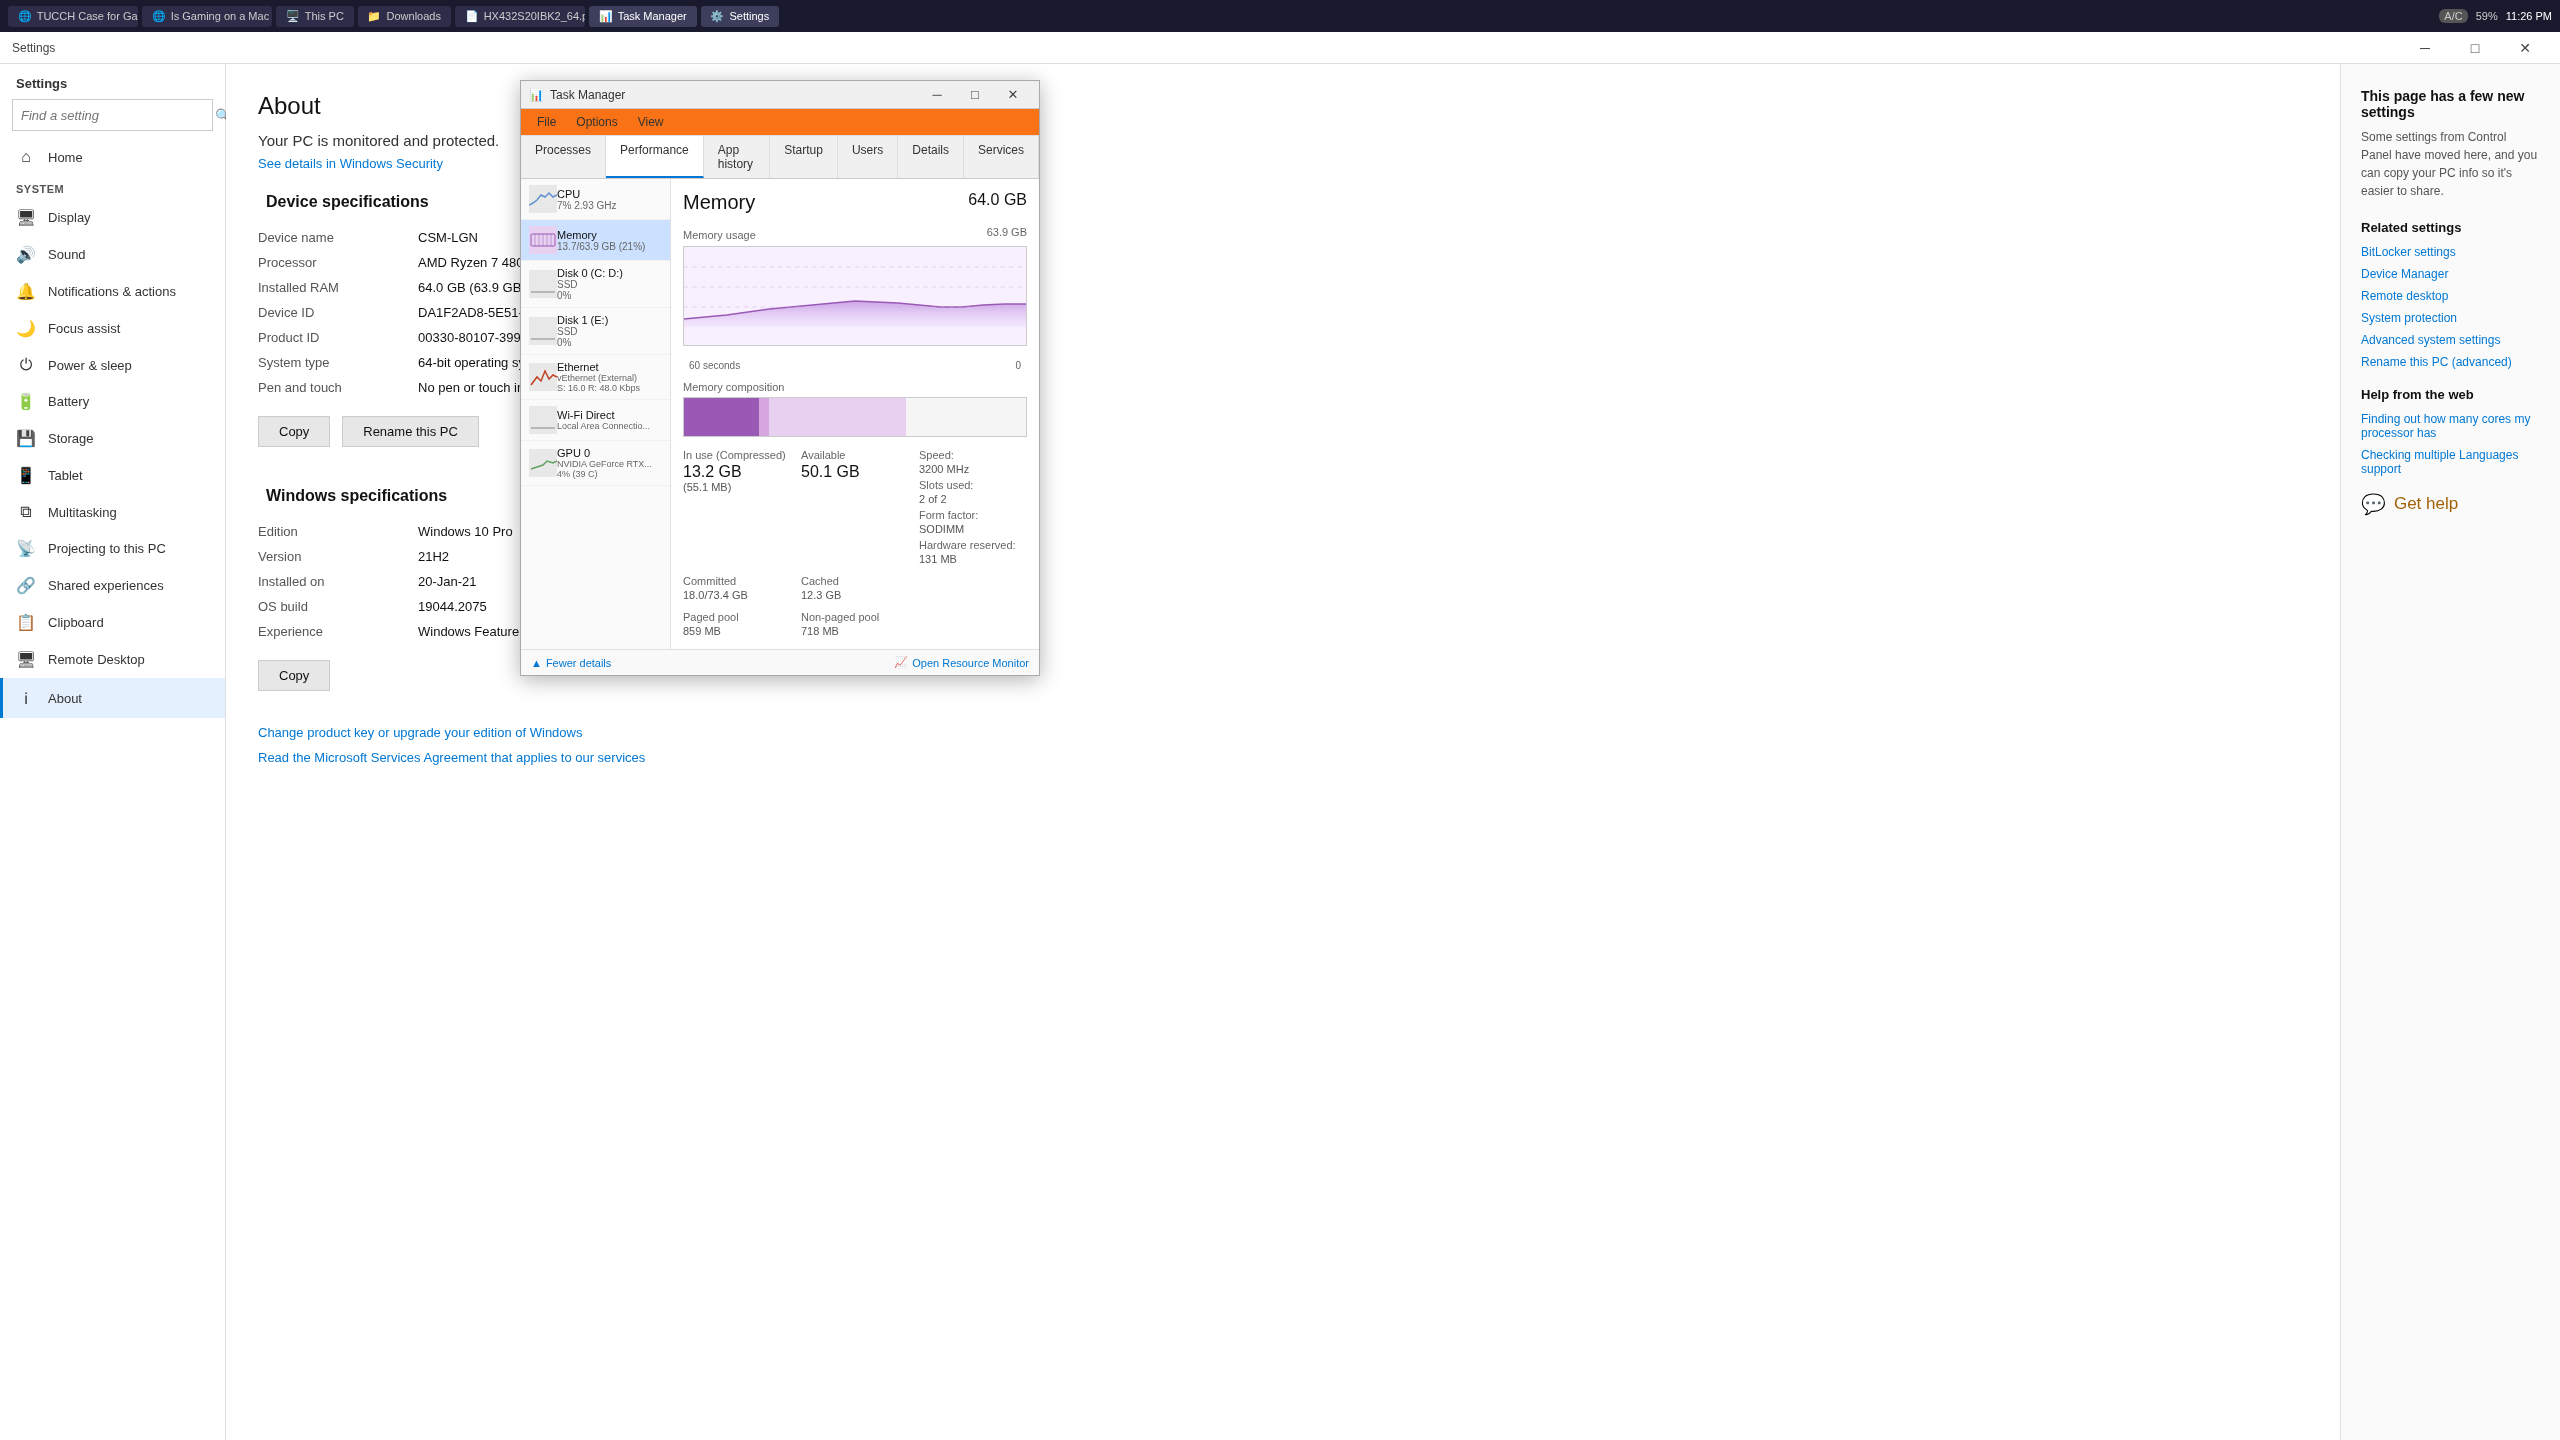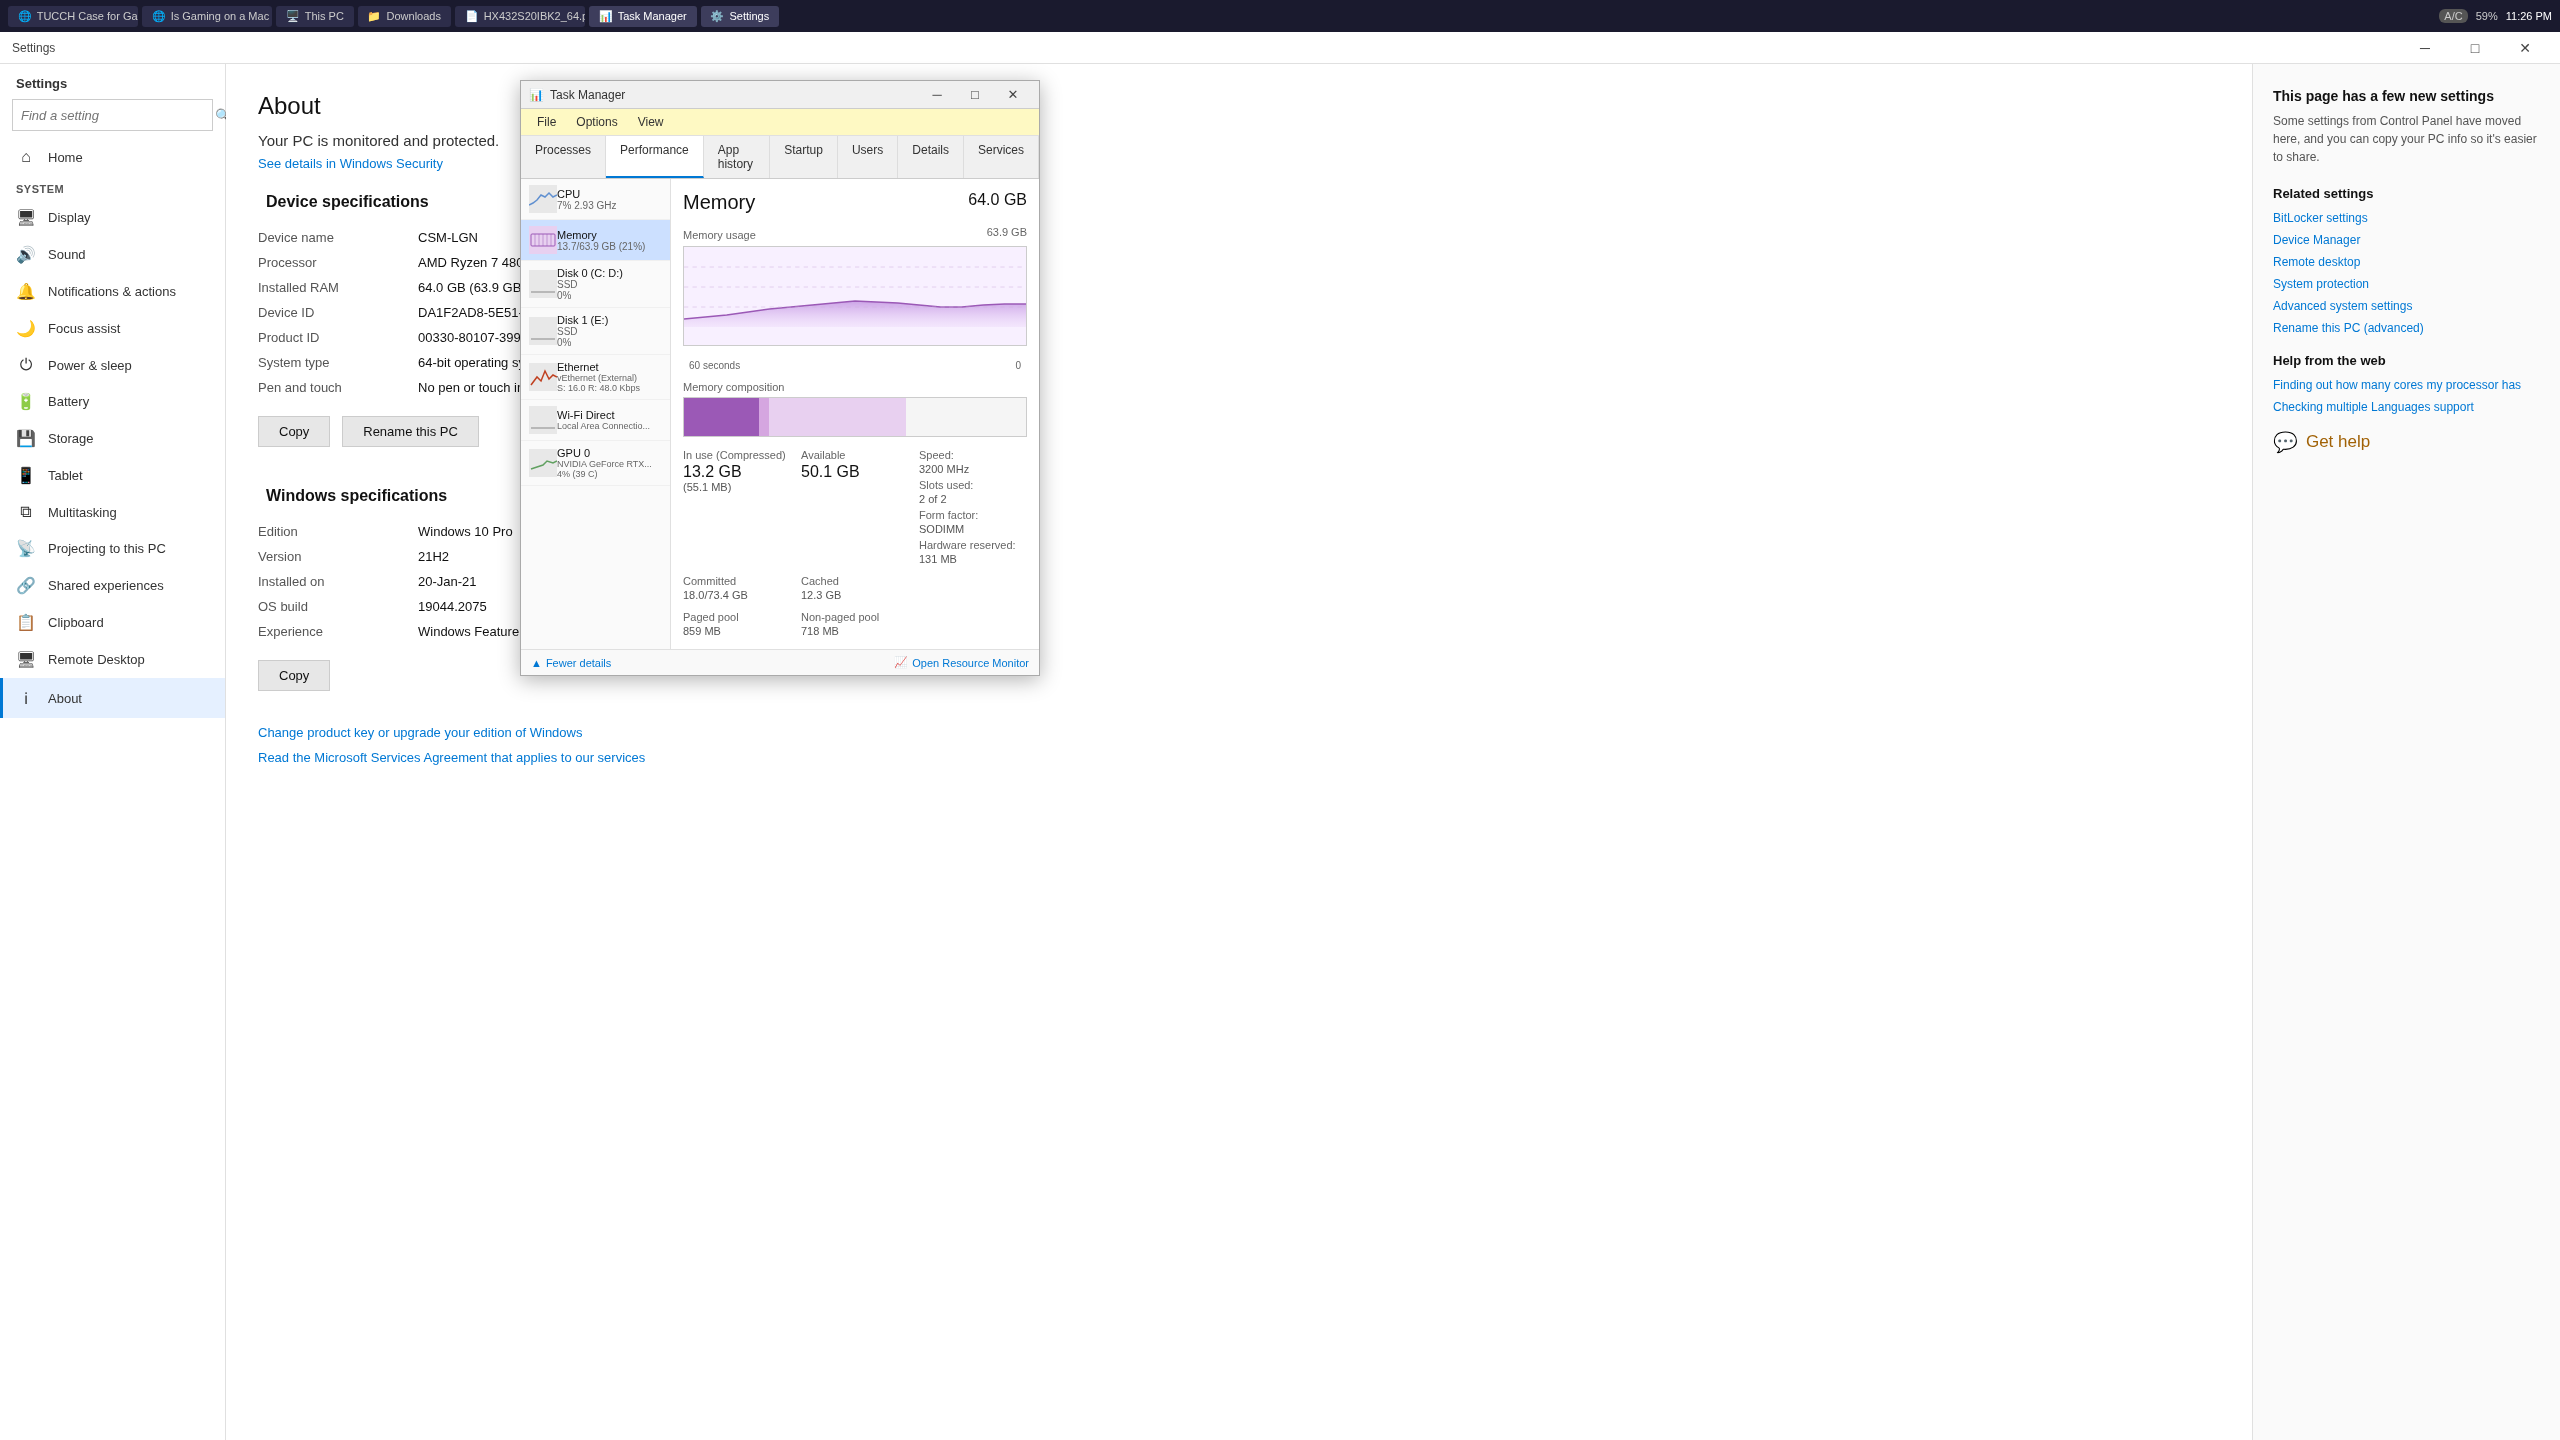--- a/index.html
+++ b/index.html
@@ -96,21 +96,21 @@
       margin-bottom: 18px;
     }
 
     .link-text {
       display: block; color: #0078d4; font-size: 13px; cursor: pointer;
       margin-bottom: 10px; text-decoration: none;
     }
 
     
     .right-panel {
-      width: 308px; padding: 24px 20px; background: #fafafa;
+      width: 220px; padding: 24px 20px; background: #fafafa;
       border-left: 1px solid #e0e0e0; flex-shrink: 0; overflow-y: auto;
     }
     .right-panel-title { font-size: 14px; font-weight: 600; color: #111; margin-bottom: 8px; }
     .right-panel-desc { font-size: 12px; color: #555; margin-bottom: 20px; line-height: 1.5; }
     .related-title { font-size: 13px; font-weight: 600; color: #111; margin-bottom: 10px; }
     .related-link {
       display: block; color: #0078d4; font-size: 12px; cursor: pointer;
       margin-bottom: 8px; text-decoration: none;
     }
     .help-title { font-size: 13px; font-weight: 600; color: #111; margin: 18px 0 10px; }
@@ -131,21 +131,21 @@
       padding: 0 8px; border-bottom: 1px solid #ccc;
     }
     .tm-title { font-size: 12px; color: #333; display: flex; align-items: center; gap: 6px; }
     .tm-controls { display: flex; gap: 2px; }
     .tm-ctrl {
       width: 36px; height: 24px; display: flex; align-items: center;
       justify-content: center; cursor: pointer; font-size: 13px; color: #444;
     }
     .tm-menubar {
       display: flex; gap: 0; padding: 2px 6px;
-      border-bottom: 1px solid #e0e0e0; background: #fef9c3;
+      border-bottom: 1px solid #e0e0e0; background: #f97316;
     }
     .tm-menu-item {
       padding: 4px 10px; font-size: 12px; color: #333; cursor: pointer;
     }
     .tm-tabs {
       display: flex; background: #f0f0f0;
       border-bottom: 1px solid #ccc;
     }
     .tm-tab {
       padding: 7px 14px; font-size: 12px; color: #333; cursor: pointer;

